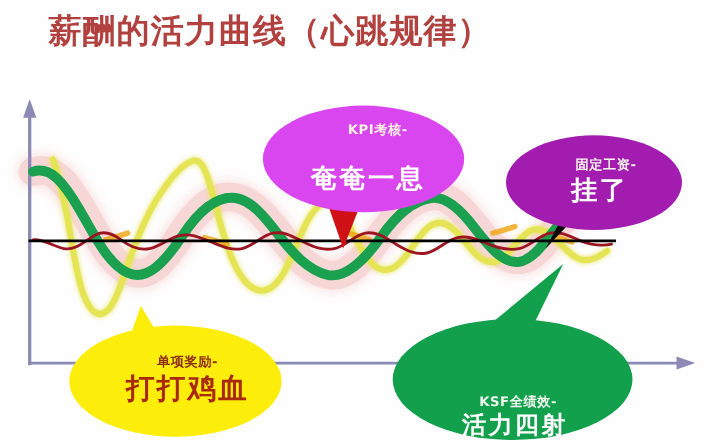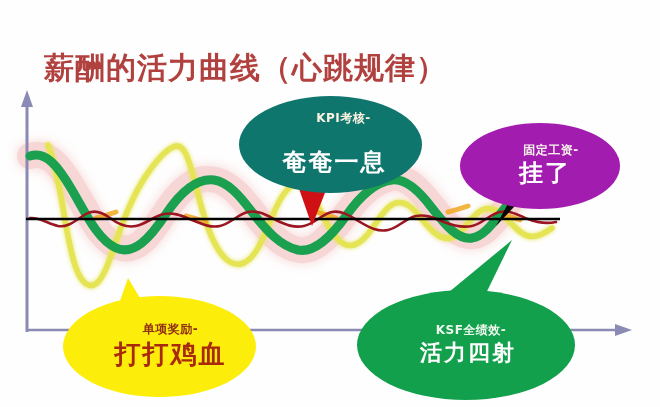--- a/index.html
+++ b/index.html
@@ -21,21 +21,20 @@
   
   #title{
     position:absolute;
     left:44px; top:8px;
     font-size:30px;
     font-weight:700;
     letter-spacing:1px;
     color:#b1413f;
     white-space:nowrap;
     font-family:"DejaVu Sans","Liberation Sans",sans-serif;
-    margin-top:40px;
   }
 
   
   #chart-svg{
     position:absolute;
     left:0; top:0;
     width:660px;height:407px;
   }
 
   
@@ -62,21 +61,21 @@
     line-height:1.15;
     letter-spacing:2px;
     white-space:nowrap;
     margin-top:3px;
   }
 
   
   #callout-kpi{
     left:239px; top:96px;
     width:183px; height:97px;
-    background:#0f766e;
+    background:#d946ef;
     z-index:6;
   }
   #callout-kpi .c-sub{ color:#fdf2e2; font-size:12px; padding-left:26px;}
   #callout-kpi .c-main{ color:#ffffff; font-size:24px; padding-left:8px;margin-top:24px;}
 
   
   #callout-fixed{
     left:460px; top:123px;
     width:160px; height:86px;
     background:#a21caf;
@@ -95,20 +94,21 @@
   }
   #callout-bonus .c-sub{ color:#8f2f12; font-size:12px; padding-left:22px;}
   #callout-bonus .c-main{ color:#a8290b; font-size:26px; padding-left:22px;}
 
   
   #callout-ksf{
     left:357px; top:290px;
     width:218px; height:110px;
     background:#13a04c;
     z-index:6;
+    justify-content:flex-end;
   }
   #callout-ksf .c-sub{ color:#eef7ee; font-size:12px; padding-left:10px;}
   #callout-ksf .c-main{ color:#ffffff; font-size:22px; padding-left:4px;}
 </style>
 </head>
 <body>
 
 <div id="stage">
 
   <div id="title">薪酬的活力曲线（心跳规律）</div>

